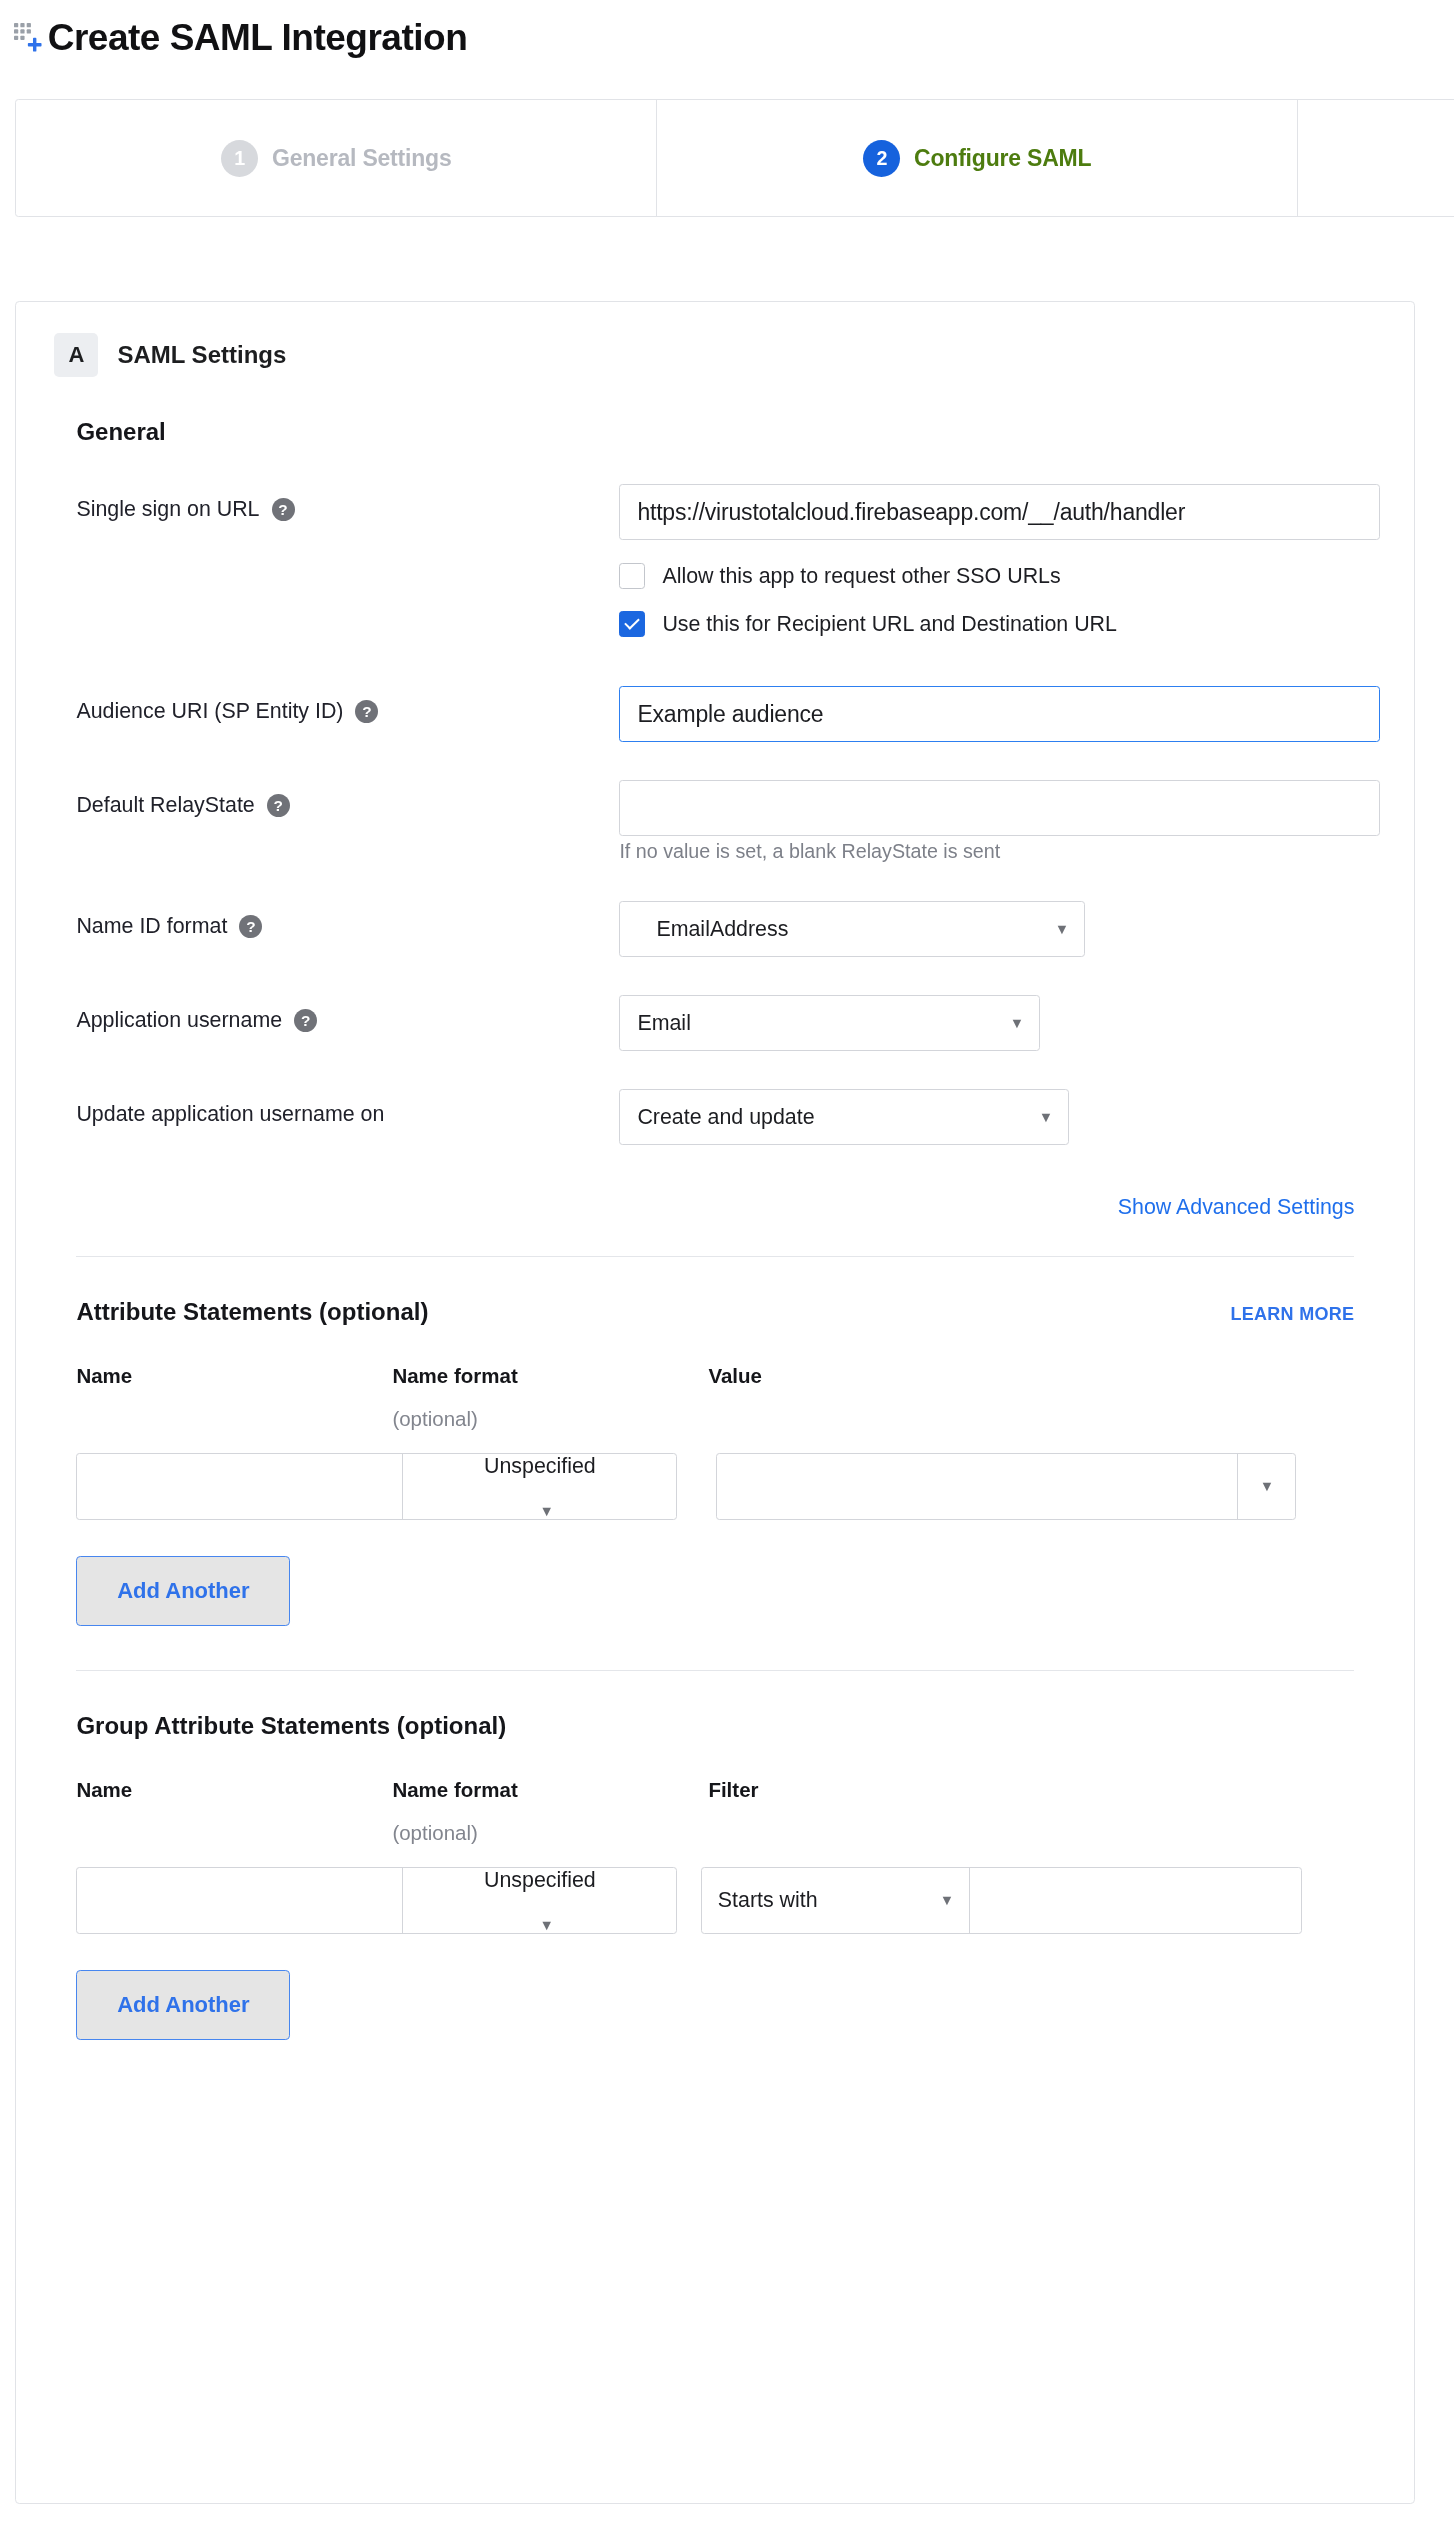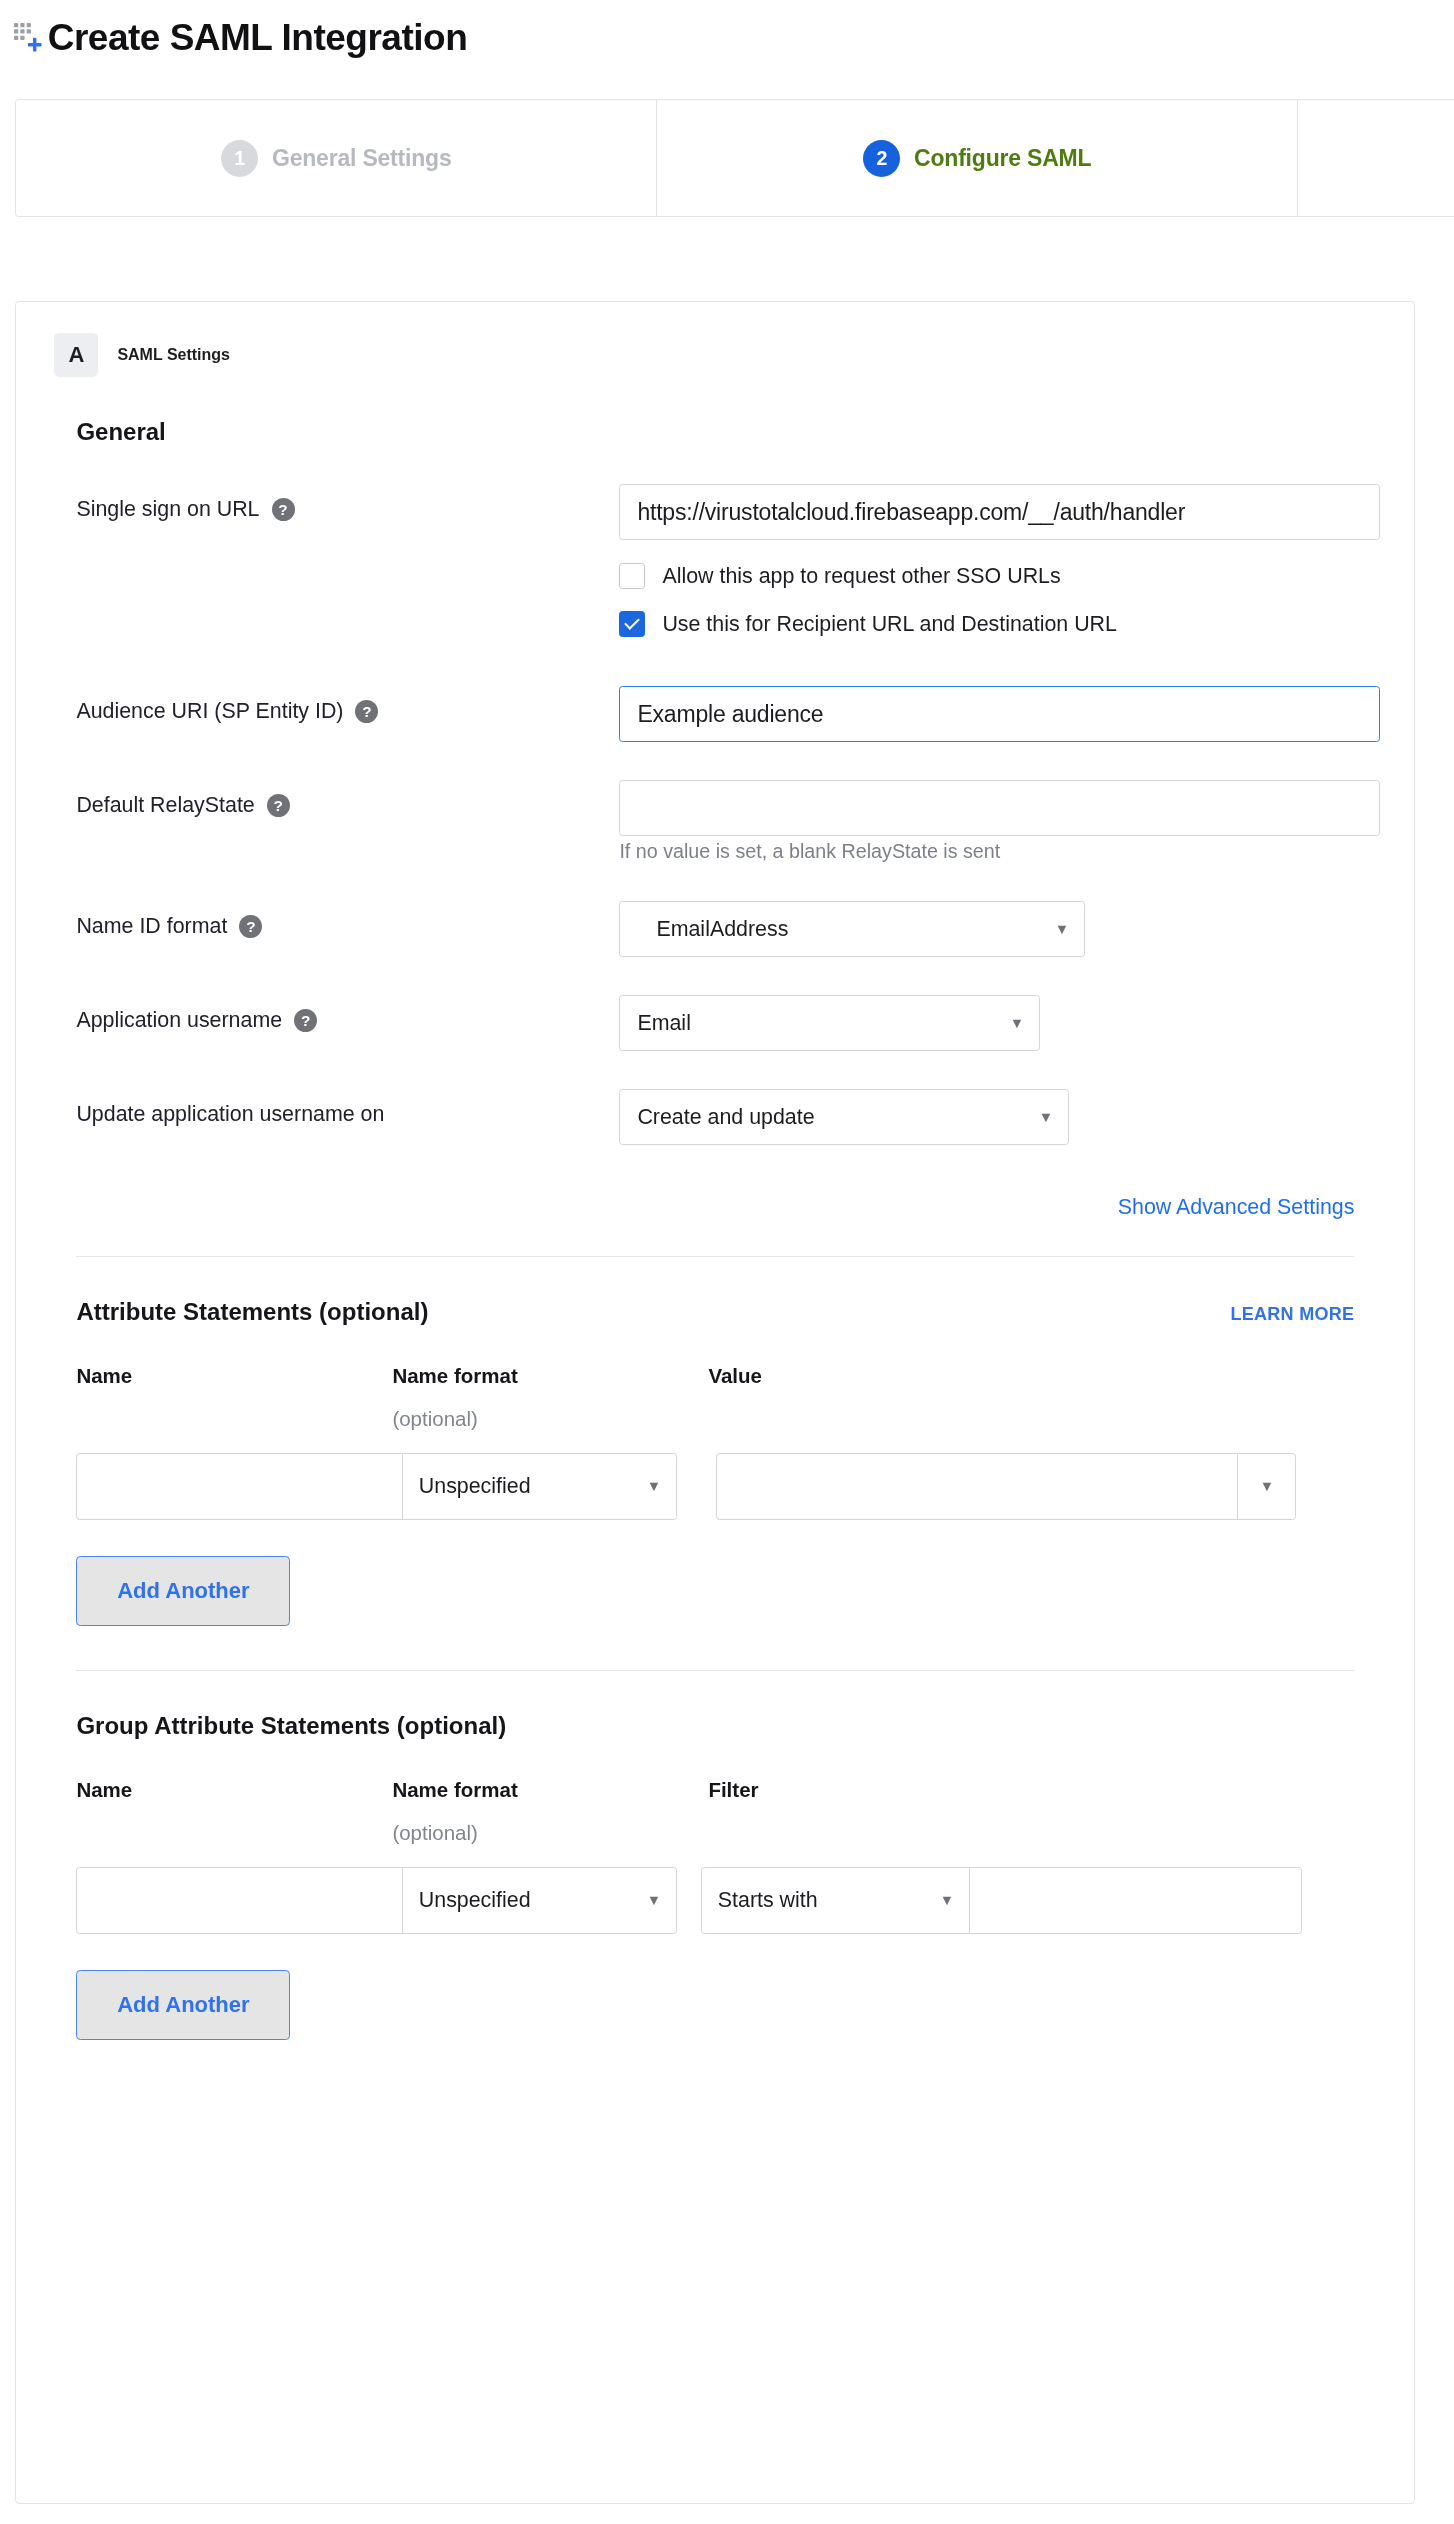--- a/index.html
+++ b/index.html
@@ -62,21 +62,21 @@
     width: 1400px; height: 2203px;
     border: 0.9px solid #e1e3e7; border-radius: 4.3px;
     background: #fff;
   }
   .card-head { display: flex; align-items: center; padding: 31px 0 0 38px; gap: 19px; }
   .letter-badge {
     width: 44px; height: 44px; border-radius: 5.1px; background: #eceef1;
     display: flex; align-items: center; justify-content: center;
     font-size: 22px; font-weight: 700; color: #1d1e20;
   }
-  .card-head-title { font-size: 16px; font-weight: 700; color: #1d1e20; }
+  .card-head-title { font-size: 24px; font-weight: 700; color: #1d1e20; }
 
   .section-title {
     font-size: 24px; font-weight: 700; color: #15161a;
     padding: 41px 0 0 60px;
   }
 
   
   .form { padding: 0 0 0 60px; }
   .row { display: flex; align-items: flex-start; margin-top: 38px; }
   .row-label {
@@ -149,21 +149,21 @@
 
   .attr-row { display: flex; padding: 22px 0 0 60px; align-items: center; }
   .grp {
     display: flex; border: 0.9px solid #d3d5da; border-radius: 3.4px;
     height: 67px; overflow: hidden; background: #fff;
   }
   .grp .cell {
     display: flex; align-items: center; padding: 0 15.4px;
     font-size: 21.4px; color: #1c1d21;
   }
-  .grp .cell + .cell { border-left: 0.9px solid #d3d5da; }
+  .grp .cell + .cell { border-left: 0.9px solid #d3d5da; flex-direction: column; }
   .cell.sel { justify-content: space-between; }
 
   .btn-outline {
     margin: 36px 0 0 60px;
     width: 214px; height: 70px;
     border: 1.7px solid #4786ef; border-radius: 4.3px;
     background: #e5e5e5; color: #2f72ea;
     font-size: 22px; font-weight: 700;
     display: flex; align-items: center; justify-content: center;
     cursor: pointer;

